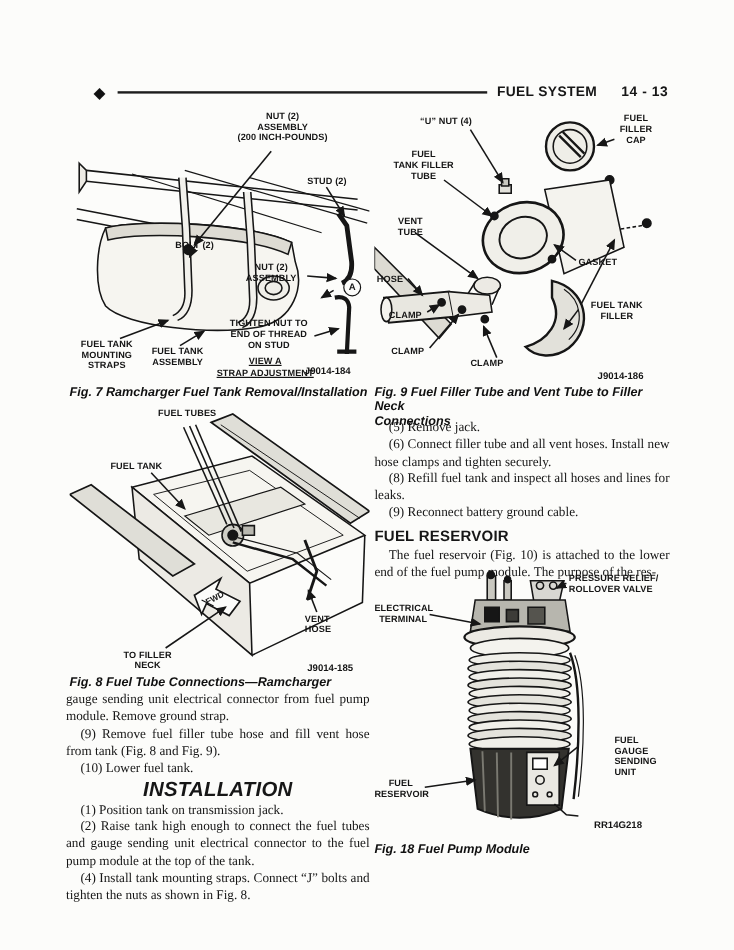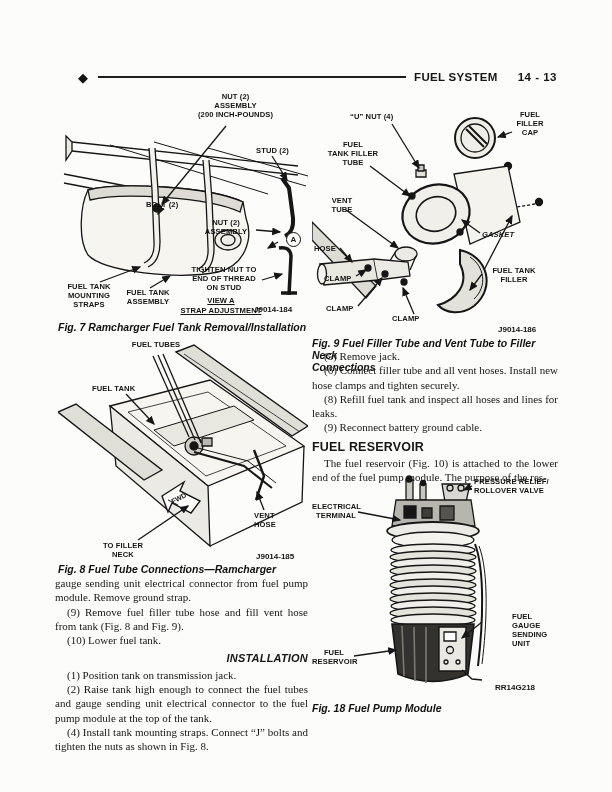--- a/index.html
+++ b/index.html
@@ -23,22 +23,22 @@
           font-weight:bold;font-style:italic;font-size:10.5px;white-space:pre-line;color:#101010;}
   .circleA{position:absolute;width:13px;height:13px;border:1.6px solid #141414;border-radius:50%;
            font-family:"Liberation Sans",sans-serif;font-weight:bold;font-size:8px;display:flex;
            align-items:center;justify-content:center;background:#fcfcfa;}
   
   .col{position:absolute;font-size:11px;line-height:14.3px;text-align:justify;}
   .col p{margin:0;}
   .col p.step{text-indent:12px;}
   .h-sans{font-family:"Liberation Sans",sans-serif;font-weight:bold;font-size:12.5px;
           letter-spacing:.2px;margin:5px 0 2px 0 !important;text-align:left;}
-  .h-ital{font-family:"Liberation Sans",sans-serif;font-weight:bold;font-style:italic;font-size:11px;
-          margin:4px 0 2px 0 !important;text-align:right;letter-spacing:.2px;}
+  .h-ital{font-family:"Liberation Sans",sans-serif;font-weight:bold;font-style:italic;font-size:17px;
+          margin:4px 0 2px 0 !important;text-align:center;letter-spacing:.2px;}
   .art line,.art path,.art polyline,.art polygon,.art ellipse,.art circle,.art rect{vector-effect:non-scaling-stroke;}
 </style>
 </head>
 <body>
 
 <div class="page">
 
   <svg width="0" height="0" style="position:absolute">
       <defs>
     <marker id="ah" markerWidth="8" markerHeight="8" refX="6" refY="3" orient="auto">
@@ -108,21 +108,21 @@
 MOUNTING
 STRAPS</div>
     <div class="callout ctr" style="left:62px;top:198px;width:56px;">FUEL TANK
 ASSEMBLY</div>
     <div class="callout ctr u" style="left:118px;top:206px;width:90px;">VIEW A</div>
     <div class="callout ctr u" style="left:110px;top:216px;width:106px;">STRAP ADJUSTMENT</div>
     <div class="figcode" style="left:196px;top:215px;">J9014-184</div>
     <div class="figcap" style="top:231px;">Fig. 7 Ramcharger Fuel Tank Removal/Installation</div>
   </div>
 
-  <div class="fig" style="left:312px;top:88px;width:248px;height:258px;margin-top:16px;">
+  <div class="fig" style="left:312px;top:88px;width:248px;height:258px;">
     <svg class="art" width="248" height="234" viewBox="0 0 248 234" fill="none" stroke="#161616" stroke-width="1.3">
 
       <circle cx="163" cy="34" r="20" fill="#efeee8" stroke-width="2"></circle>
       <circle cx="163" cy="34" r="14"></circle>
       <path d="M154,25 L172,43 M157,22 L175,40" stroke-width="2"></path>
 
       <circle cx="196" cy="62" r="3.5" fill="#161616"></circle>
         <line x1="193" y1="65" x2="168" y2="86" stroke-dasharray="3,2"></line>
       <circle cx="227" cy="98" r="3.5" fill="#161616"></circle>
         <line x1="223" y1="100" x2="186" y2="106" stroke-dasharray="3,2"></line>
@@ -168,21 +168,21 @@
     <div class="callout" style="left:38px;top:8px;">“U” NUT (4)</div>
     <div class="callout ctr" style="left:198px;top:6px;width:40px;">FUEL
 FILLER
 CAP</div>
     <div class="callout ctr" style="left:8px;top:36px;width:66px;">FUEL
 TANK FILLER
 TUBE</div>
     <div class="callout ctr" style="left:10px;top:92px;width:40px;">VENT
 TUBE</div>
     <div class="callout" style="left:2px;top:140px;">HOSE</div>
-    <div class="callout" style="left:170px;top:126px;font-style:italic;">GASKET</div>
+    <div class="callout" style="left:170px;top:126px;">GASKET</div>
     <div class="callout ctr" style="left:172px;top:162px;width:60px;">FUEL TANK
 FILLER</div>
     <div class="callout" style="left:12px;top:170px;">CLAMP</div>
     <div class="callout" style="left:14px;top:200px;">CLAMP</div>
     <div class="callout" style="left:80px;top:210px;">CLAMP</div>
     <div class="figcode" style="left:186px;top:221px;">J9014-186</div>
     <div class="figcap" style="top:233px;">Fig. 9 Fuel Filler Tube and Vent Tube to Filler Neck
 Connections</div>
   </div>
 

